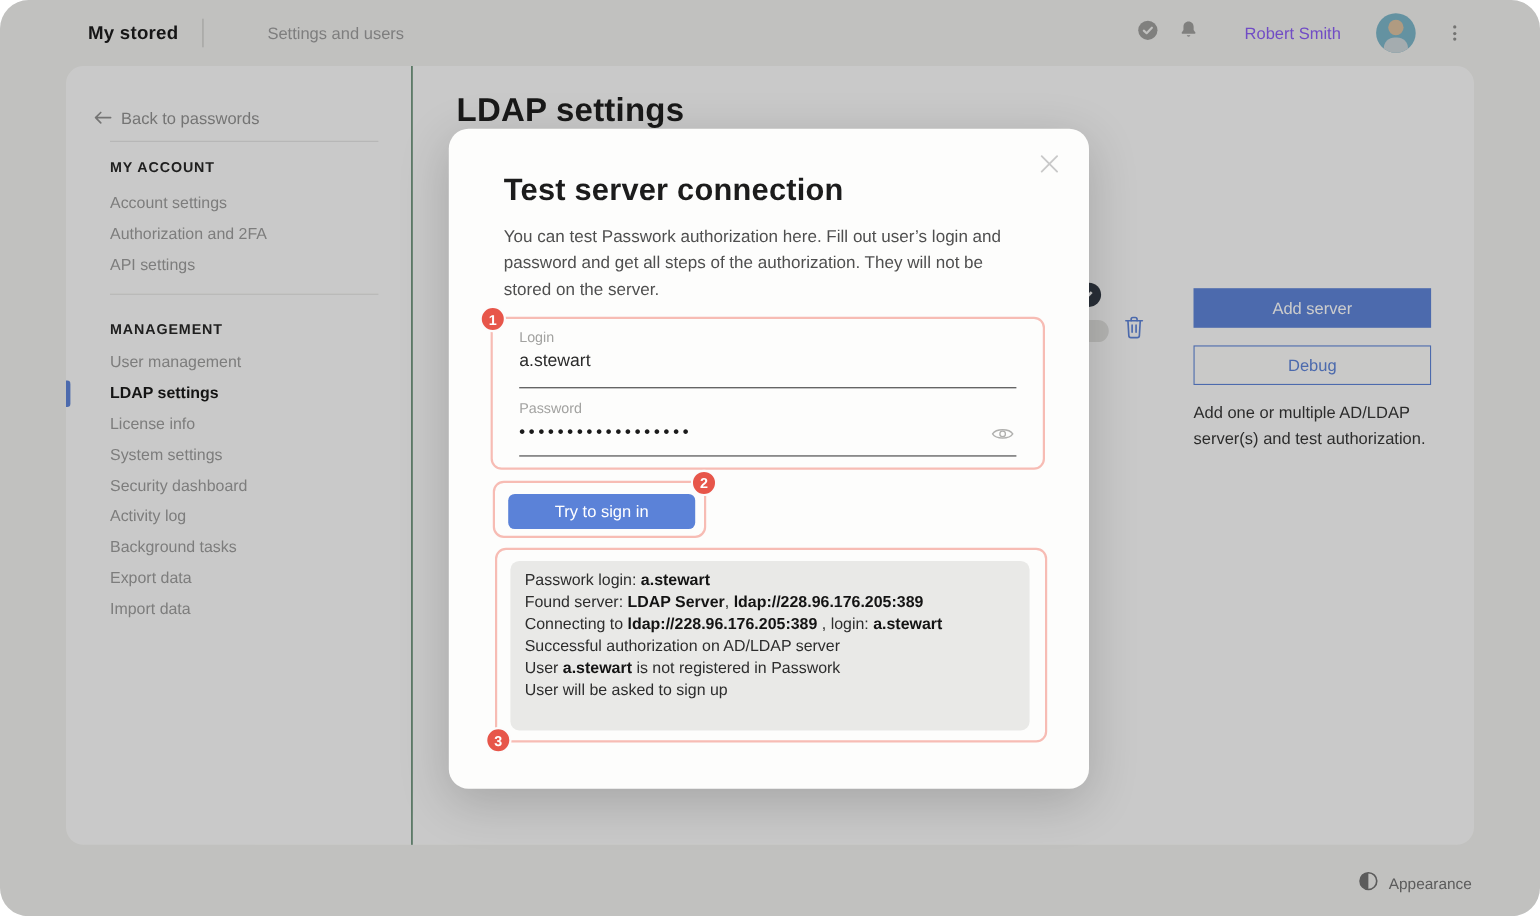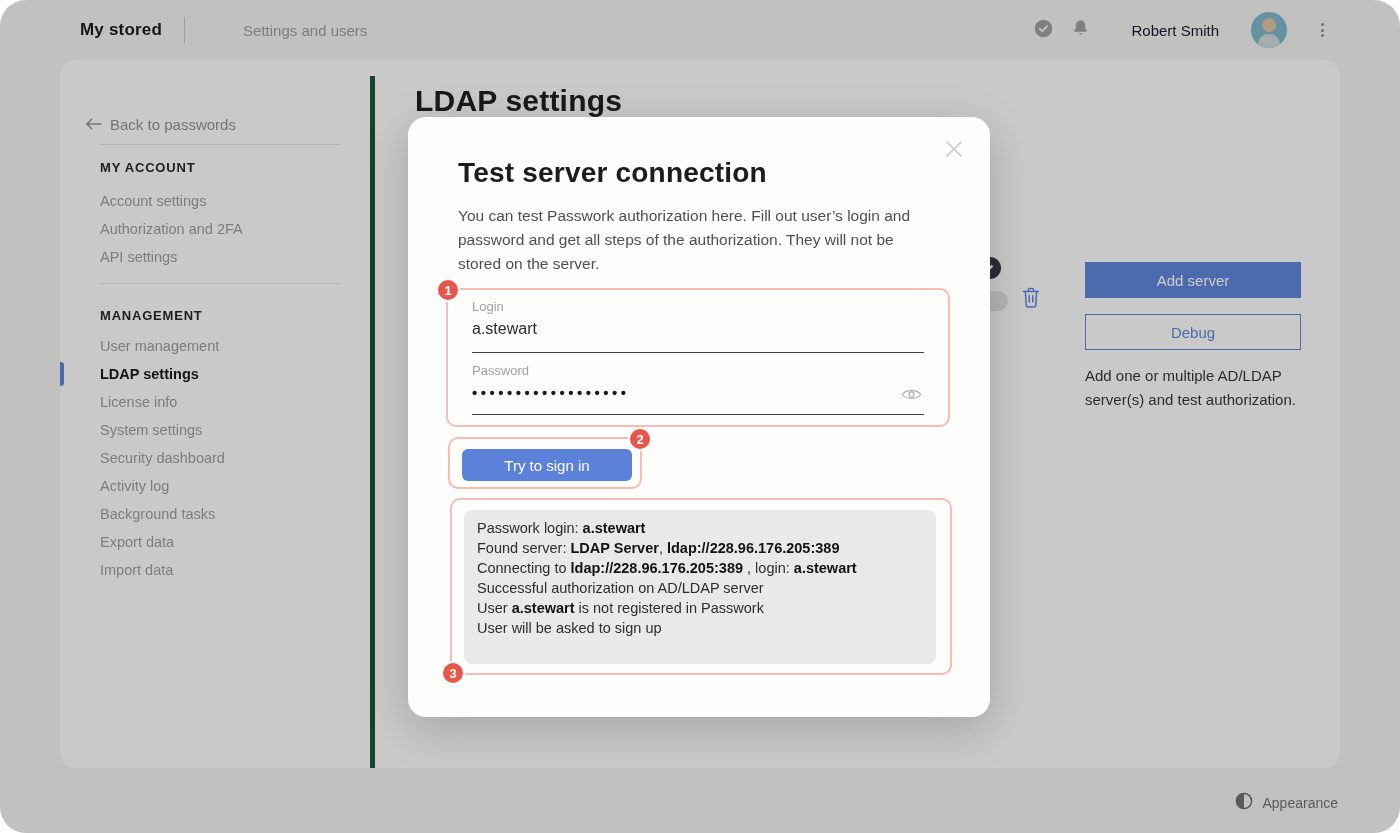--- a/index.html
+++ b/index.html
@@ -8,32 +8,32 @@
   .screen { position:relative; width:1400px; height:833px; background:#ffffff; overflow:hidden; }
   .app-window { position:absolute; inset:0; background:#f1f1ef; border-radius:26px; overflow:hidden; }
 
   
   .topbar { position:absolute; top:0; left:0; right:0; height:60px; display:flex; align-items:center; padding:0 72px 0 80px; }
   .company { font-size:17px; font-weight:700; color:#161616; letter-spacing:.2px; }
   .topbar-divider { width:1px; height:26px; background:#c3c3c1; margin:0 22px; }
   .topbar-section { font-size:15px; color:#9b9b9b;margin-left:36px; }
   .topbar-spacer { flex:1; }
   .topbar-icons { display:flex; align-items:center; gap:16px; }
-  .username { font-size:15px; color:#0f172a; margin-left:24px; }
+  .username { font-size:15px; color:#8b5cf6; margin-left:24px; }
   .avatar { width:36px; height:36px; border-radius:50%; background:#7ab5c8; margin-left:16px; position:relative; overflow:hidden; }
   .avatar .head { position:absolute; left:11px; top:6px; width:14px; height:14px; border-radius:50%; background:#dbc09f; }
   .avatar .body { position:absolute; left:7px; top:22px; width:22px; height:16px; border-radius:10px 10px 0 0; background:#ccd6da; }
   .kebab { margin-left:14px; display:flex; flex-direction:column; gap:2.5px; padding:4px; cursor:pointer; }
   .kebab i { width:3px; height:3px; border-radius:50%; background:#8d8d8b; }
 
   
   .card { position:absolute; left:60px; top:60px; right:60px; bottom:65px; background:#fcfcfb; border-radius:16px; }
 
   
-  .sidebar { position:absolute; left:0; top:16px; bottom:0; width:315px; border-right:5px solid #14532d; padding:38px 0 0 40px; }
+  .sidebar { position:absolute; left:0; top:0; bottom:0; width:315px; border-right:1px solid #14532d; padding:38px 0 0 40px; }
   .back { display:flex; align-items:center; gap:8px; margin-left:-15px; height:20px; color:#8f8f8f; font-size:15px; cursor:pointer; }
   .side-divider { height:1px; background:#e3e3e1; margin:10px 30px 0 0; }
   .side-divider.second { margin-top:12px; }
   .section-title { margin-top:15px; font-size:13px; font-weight:700; letter-spacing:.8px; color:#222222; }
   .section-title.second { margin-top:24px; }
   .nav-list { margin-top:12px; }
   .nav-list.second { margin-top:9px; }
   .nav-item { position:relative; height:28px; display:flex; align-items:center; font-size:14.5px; color:#9a9a9a; cursor:pointer; }
   .nav-item.active { color:#141414; font-weight:700; }
   .nav-item.active::before { content:""; position:absolute; left:-40px; top:2px; width:4px; height:24px; background:#5b82d8; border-radius:0 3px 3px 0; }

